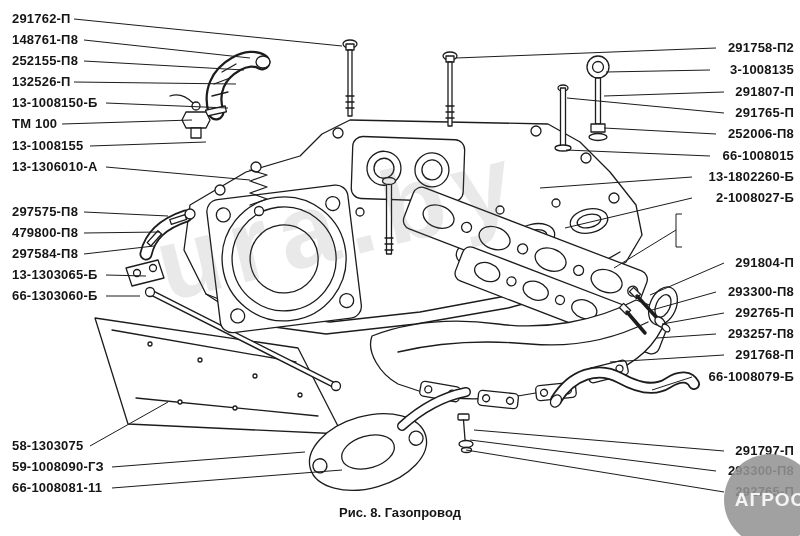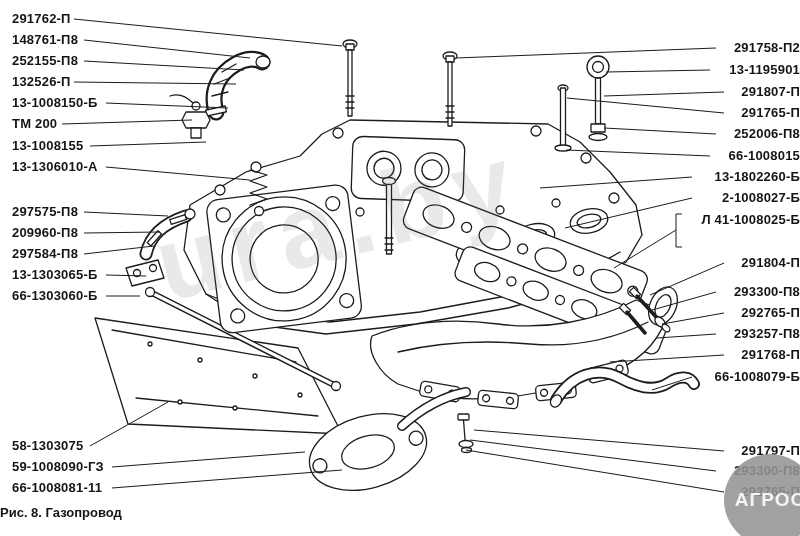--- a/index.html
+++ b/index.html
@@ -7,23 +7,23 @@
   .page {
     position:relative; width:800px; height:536px; background:#ffffff;
     overflow:hidden; font-family:"Liberation Sans", sans-serif; color:#151515;
   }
   svg.art { position:absolute; left:0; top:0; width:800px; height:536px; }
   .lbl {
     position:absolute; font-size:13px; font-weight:700; letter-spacing:.2px;
     white-space:nowrap; line-height:18px; z-index:3;
   }
   .lbl.left  { left:12px; }
-  .lbl.right { right:0; text-align:right; }
+  .lbl.right { right:6px; text-align:right; }
   .caption {
-    position:absolute; left:0; right:0; top:505px; 
+    position:absolute; left:0; right:0; top:505px; text-align:center;
     font-size:13px; font-weight:700; z-index:3;
   }
   .wm-diag {
     position:absolute; left:150px; top:140px; width:560px; z-index:2;
     font-size:104px; font-weight:700; letter-spacing:10px;
     color:rgba(110,110,110,0.15); transform:rotate(-14deg);
     pointer-events:none; user-select:none;
   }
   .wm-badge {
     position:absolute; right:-16px; bottom:-10px; width:92px; height:92px;
@@ -294,41 +294,40 @@
       <line x1="716" y1="471" x2="470" y2="440"></line>
       <line x1="724" y1="492" x2="466" y2="450"></line>
     </g>
   </svg>
 
   <div class="lbl left" style="top:10px">291762-П</div>
   <div class="lbl left" style="top:31px">148761-П8</div>
   <div class="lbl left" style="top:52px">252155-П8</div>
   <div class="lbl left" style="top:73px">132526-П</div>
   <div class="lbl left" style="top:94px">13-1008150-Б</div>
-  <div class="lbl left" style="top:115px">ТМ 200</div>
+  <div class="lbl left" style="top:115px">ТМ 100</div>
   <div class="lbl left" style="top:137px">13-1008155</div>
   <div class="lbl left" style="top:158px">13-1306010-А</div>
   <div class="lbl left" style="top:203px">297575-П8</div>
-  <div class="lbl left" style="top:224px">209960-П8</div>
+  <div class="lbl left" style="top:224px">479800-П8</div>
   <div class="lbl left" style="top:245px">297584-П8</div>
   <div class="lbl left" style="top:266px">13-1303065-Б</div>
   <div class="lbl left" style="top:287px">66-1303060-Б</div>
   <div class="lbl left" style="top:437px">58-1303075</div>
   <div class="lbl left" style="top:458px">59-1008090-ГЗ</div>
   <div class="lbl left" style="top:479px">66-1008081-11</div>
 
   <div class="lbl right" style="top:39px">291758-П2</div>
-  <div class="lbl right" style="top:61px">13-1195901</div>
+  <div class="lbl right" style="top:61px">3-1008135</div>
   <div class="lbl right" style="top:83px">291807-П</div>
   <div class="lbl right" style="top:104px">291765-П</div>
   <div class="lbl right" style="top:125px">252006-П8</div>
   <div class="lbl right" style="top:147px">66-1008015</div>
   <div class="lbl right" style="top:168px">13-1802260-Б</div>
   <div class="lbl right" style="top:189px">2-1008027-Б</div>
-  <div class="lbl right" style="top:211px">Л 41-1008025-Б</div>
   <div class="lbl right" style="top:254px">291804-П</div>
   <div class="lbl right" style="top:283px">293300-П8</div>
   <div class="lbl right" style="top:304px">292765-П</div>
   <div class="lbl right" style="top:325px">293257-П8</div>
   <div class="lbl right" style="top:346px">291768-П</div>
   <div class="lbl right" style="top:368px">66-1008079-Б</div>
   <div class="lbl right" style="top:442px">291797-П</div>
   <div class="lbl right" style="top:462px">293300-П8</div>
   <div class="lbl right" style="top:483px">292765-П</div>
 

